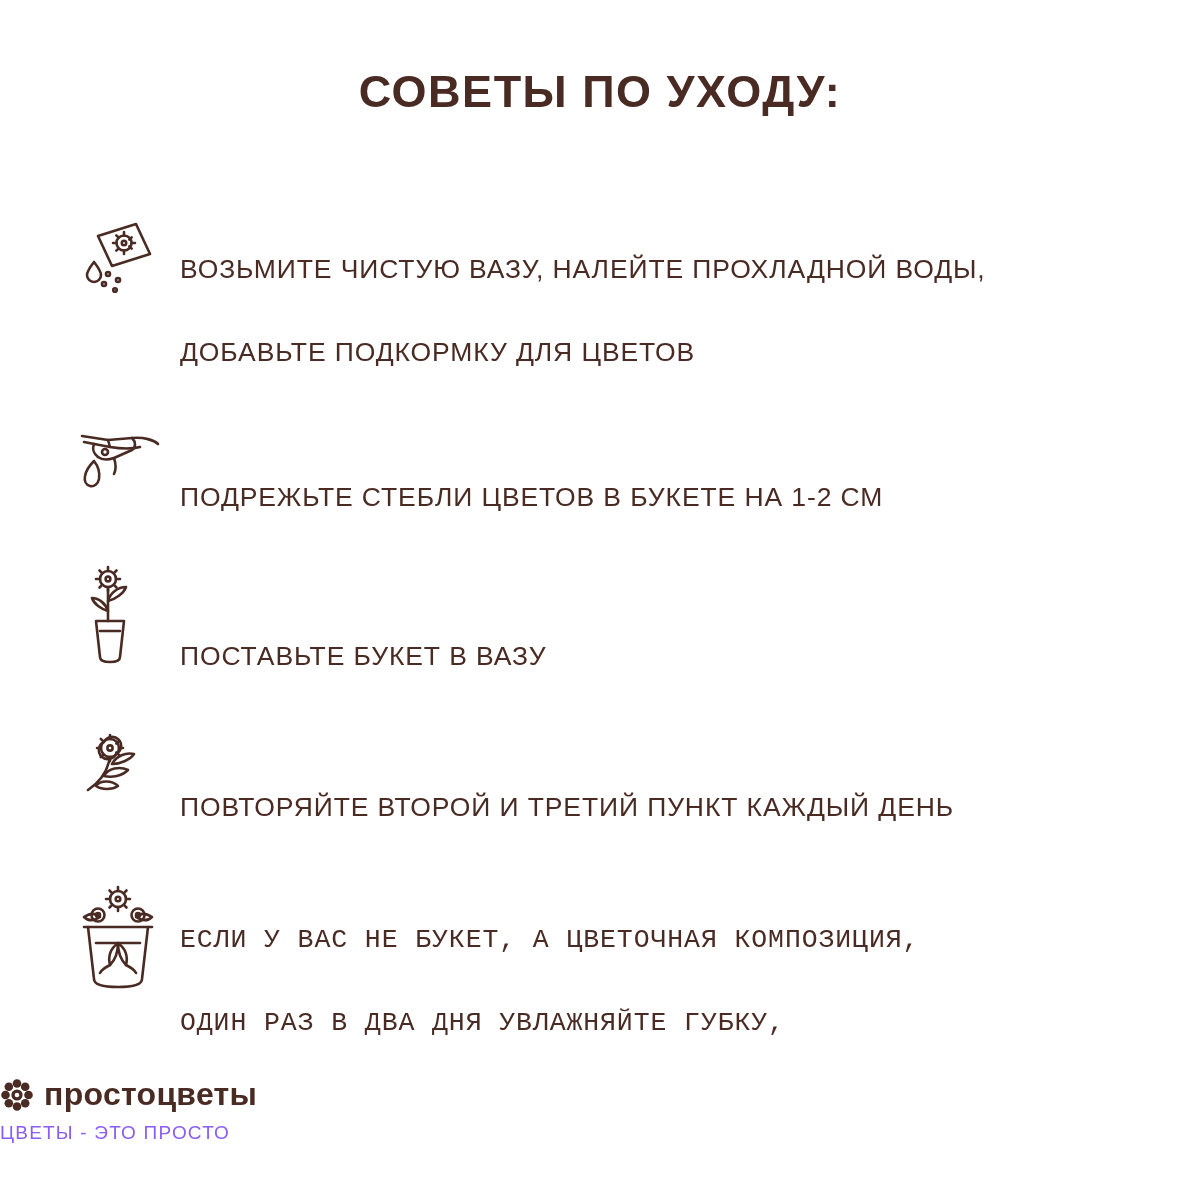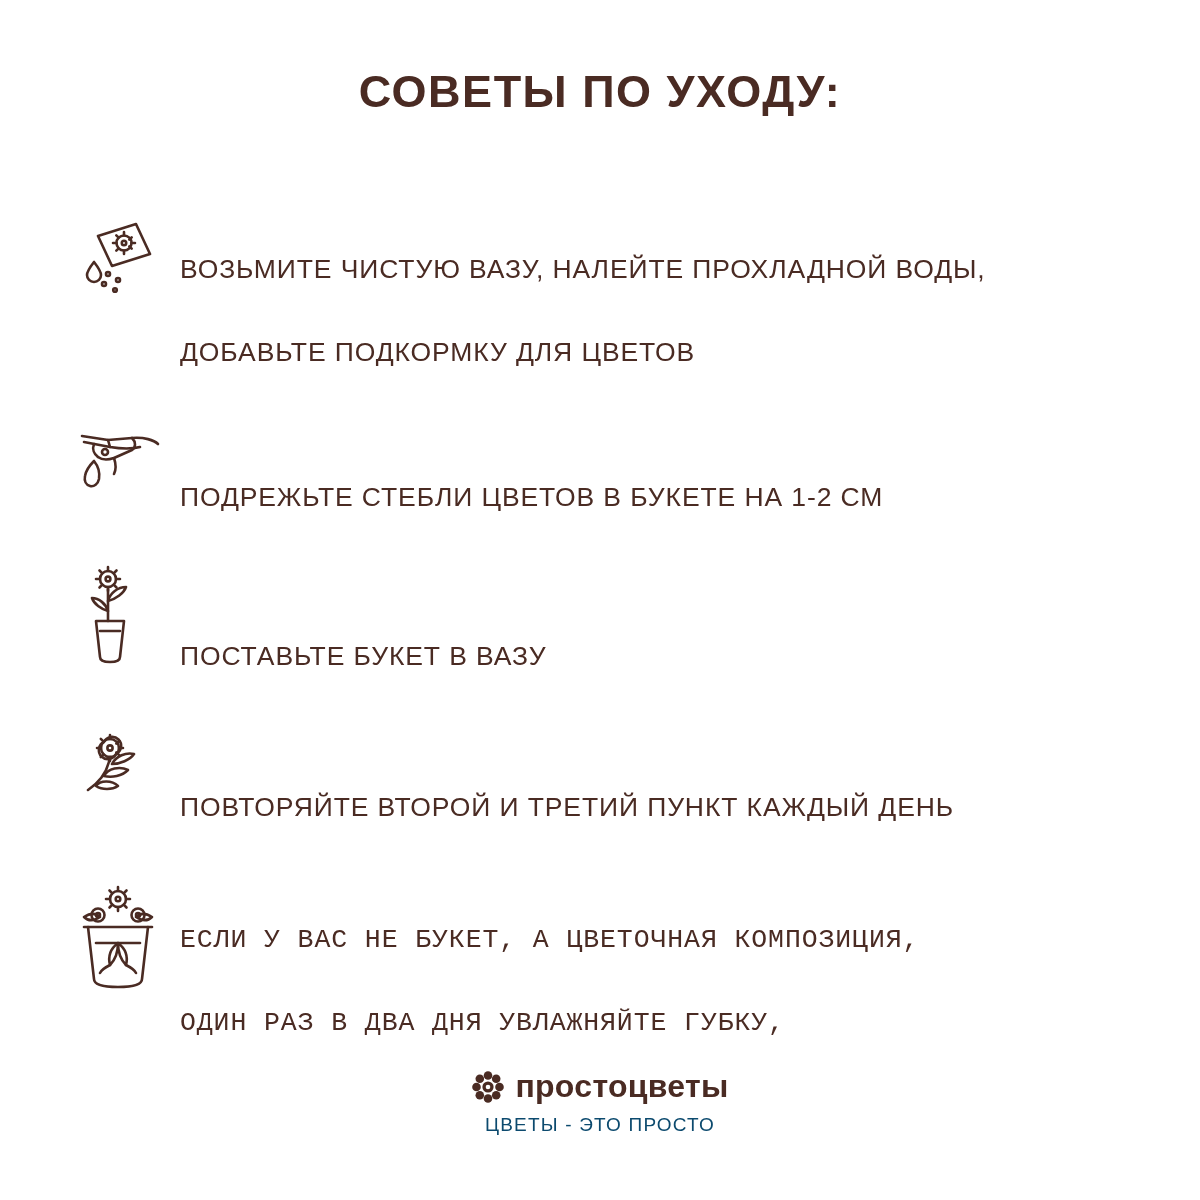--- a/index.html
+++ b/index.html
@@ -84,45 +84,45 @@
   .tip.t3 .tip-text { padding-top: 30px; }
   .tip.t4 .tip-icon { padding-top: 0px; }
   .tip.t4 .tip-text { padding-top: 22px; }
   .tip.t5 .tip-icon { padding-top: 4px; }
   .tip.t5 .tip-text { padding-top: 2px; font-family: Liberation Mono, monospace; }
 
   .footer {
     position: absolute;
     left: 0;
     right: 0;
-    bottom: 64px;
+    bottom: 56px;
     display: flex;
     flex-direction: column;
-    align-items: center;
+    align-items: flex-start;
   }
 
   .brand-row {
     display: flex;
     align-items: center;
     gap: 10px;
   }
 
   .brand-name {
     font-size: 32px;
     font-weight: bold;
     letter-spacing: 0.3px;
     color: #4a2b23;
     text-transform: lowercase;
   }
 
   .brand-tagline {
     margin-top: 9px;
     font-size: 19px;
     letter-spacing: 1.2px;
-    color: #0c4a6e;
+    color: #8b5cf6;
     text-transform: uppercase;
   }
 
   svg { display: block; }
 </style>
 </head>
 <body>
 
 <div class="page">
 

